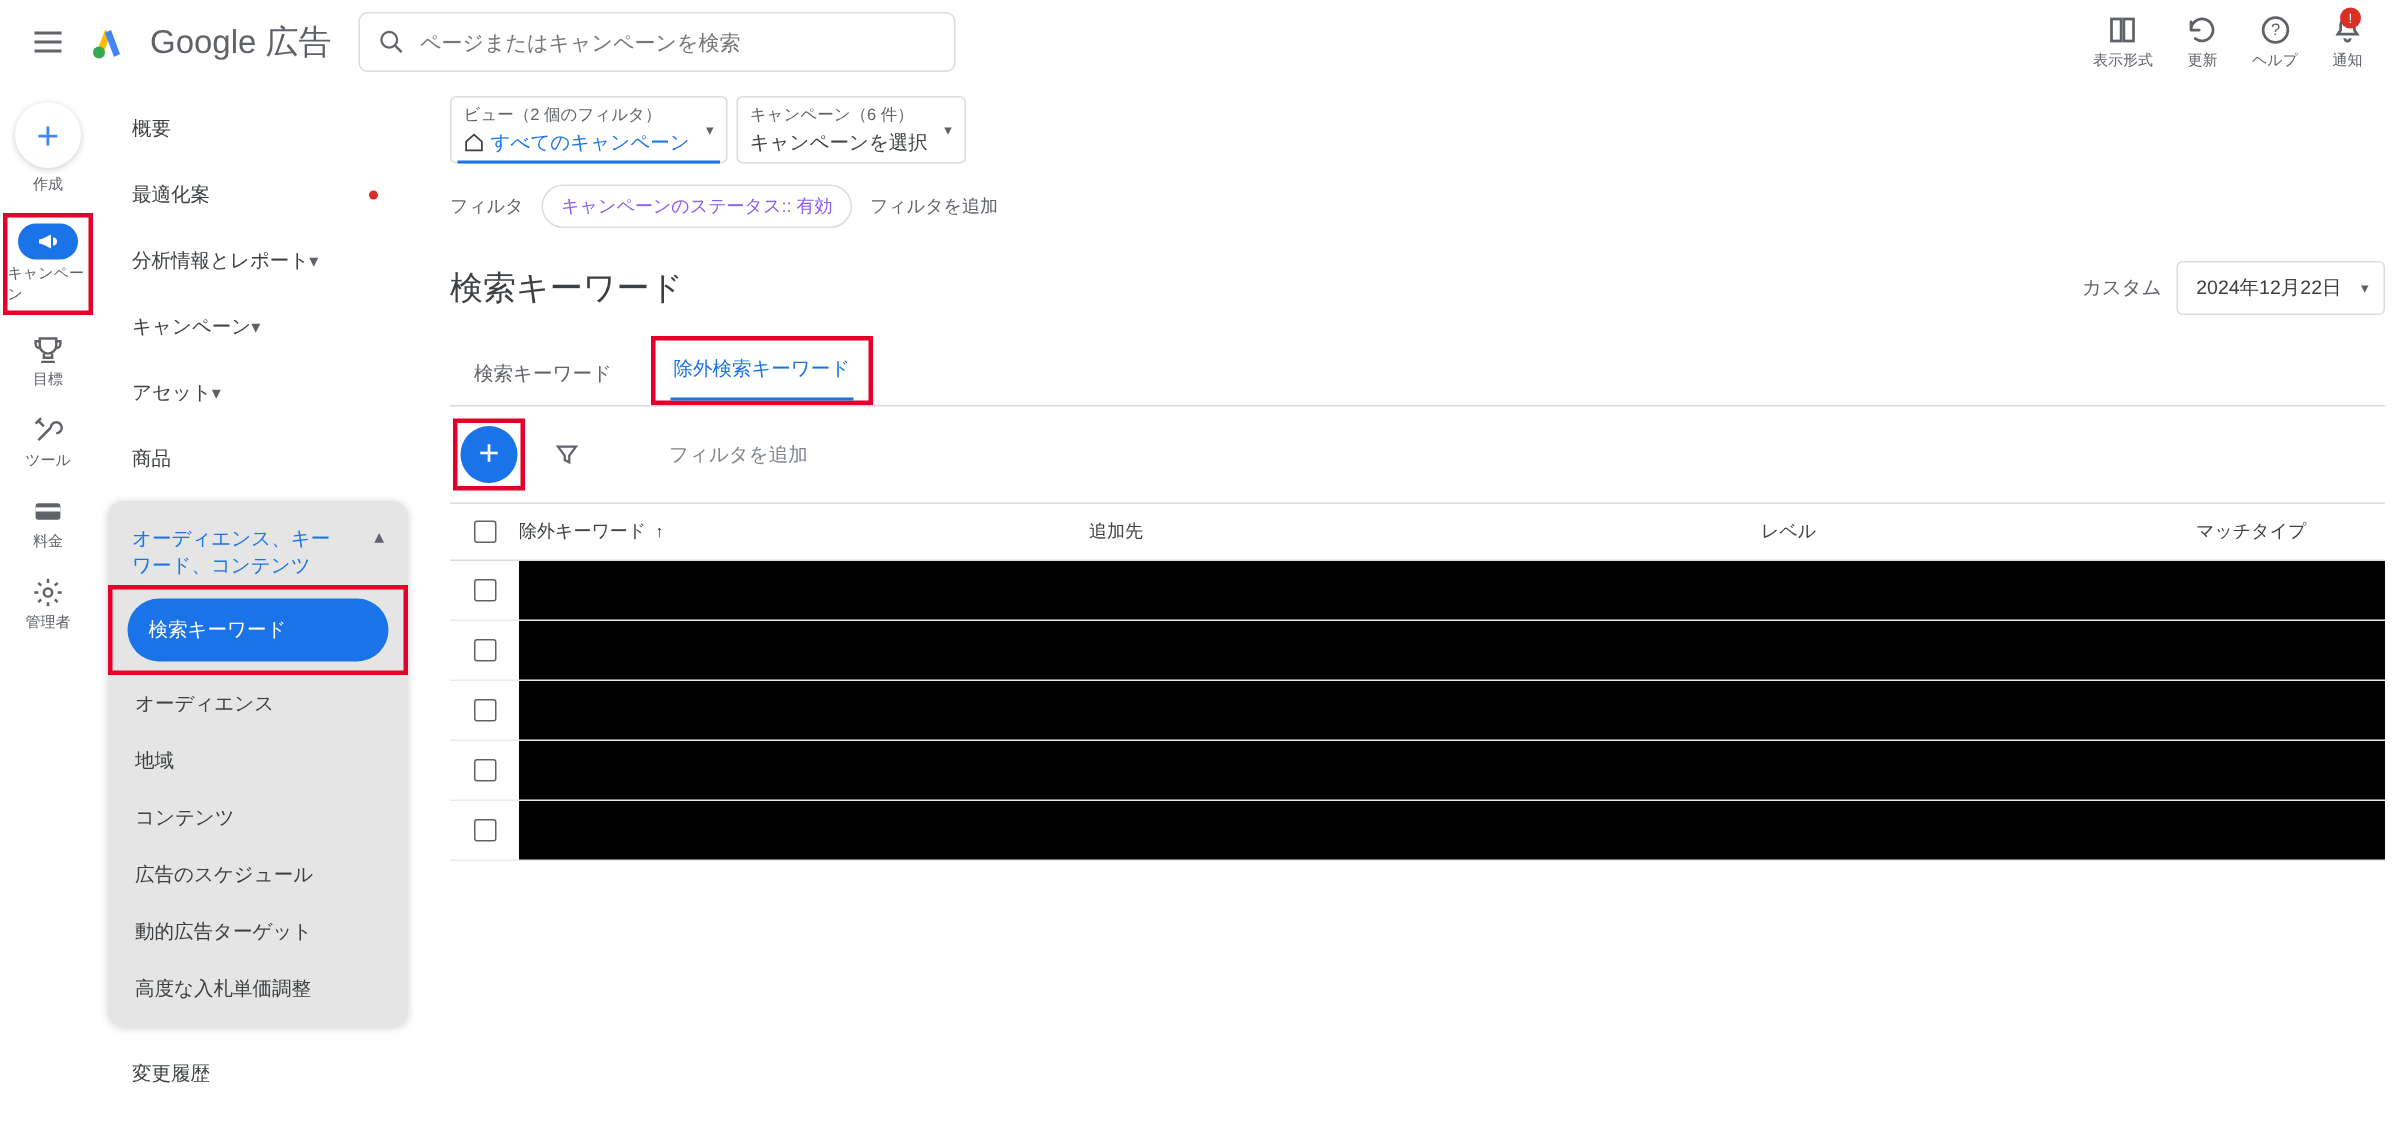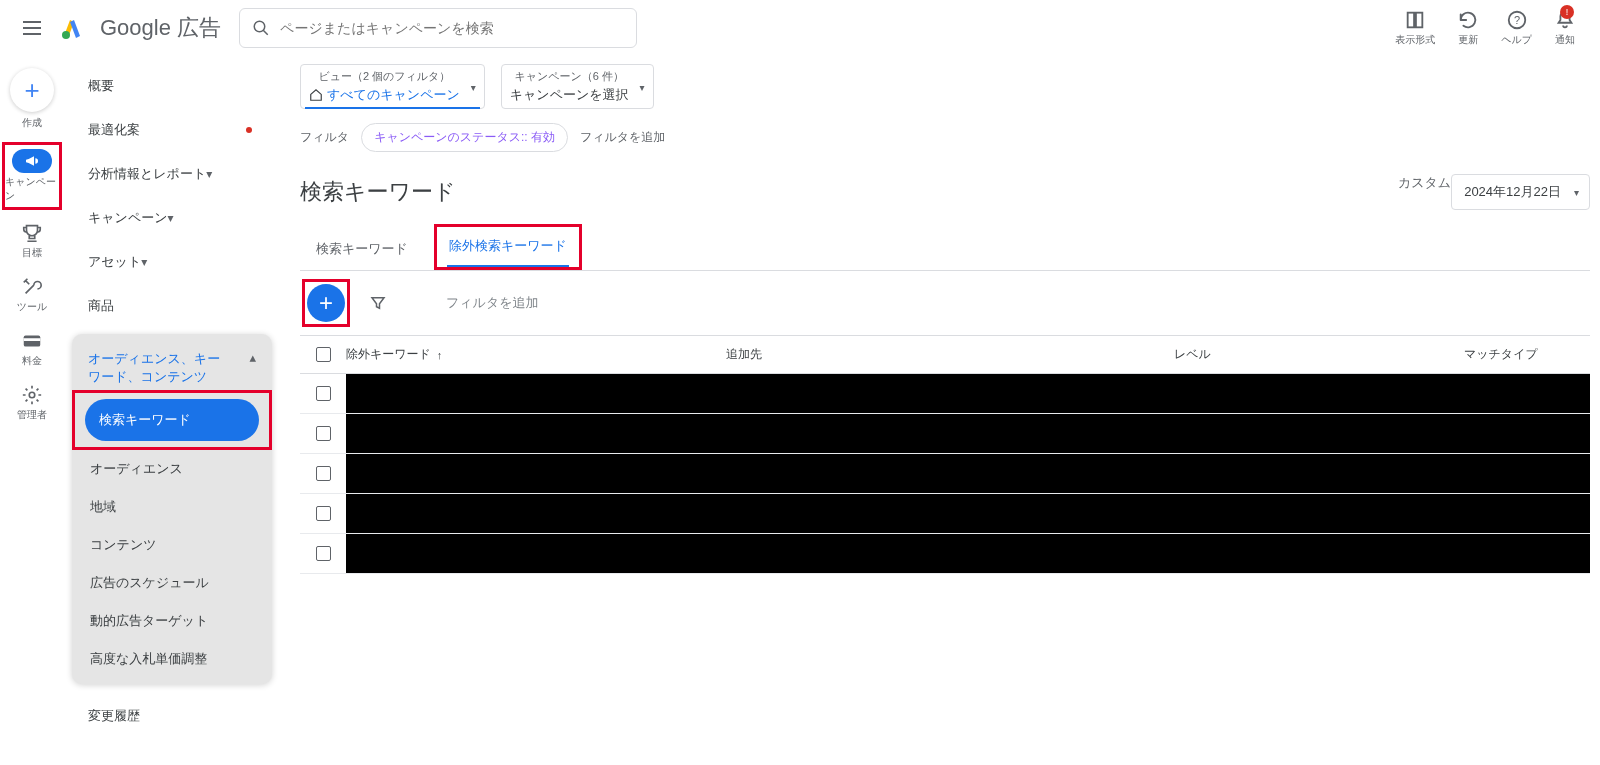--- a/index.html
+++ b/index.html
@@ -40,36 +40,36 @@
 .side-item .chev { color: #5f6368; font-size: 12px; }
 .side-dot { width: 6px; height: 6px; background: #d93025; border-radius: 50%; position: absolute; right: 20px; }
 .side-card { margin-top: 6px; border-radius: 10px; box-shadow: 0 1px 6px rgba(0,0,0,0.18); overflow: hidden; padding: 6px 0; background: #e5e5e5; }
 .side-sub { padding: 10px 18px; font-size: 13px; color: #3c4043; cursor: pointer; }
 .side-sub.active { background: #1a73e8; color: #fff; border-radius: 22px; margin: 4px 8px; padding: 12px 14px; }
 .side-head { display: flex; align-items: flex-start; justify-content: space-between; padding: 10px 16px 4px; font-size: 13px; color: #1a73e8; cursor: pointer; }
 .side-head .chev { color: #5f6368; }
 
 
 .main { position: absolute; left: 300px; top: 64px; right: 10px; }
-.top-controls { display: flex; align-items: center; gap: 16px; text-align: center; }
+.top-controls { display: flex; align-items: center; gap: 6px; }
 .dropdown { border: 1px solid #dadce0; border-radius: 4px; padding: 4px 24px 4px 8px; position: relative; font-size: 11px; color: #5f6368; min-width: 150px; cursor: pointer; }
 .dropdown .line1 { font-size: 11px; margin-bottom: 2px; }
 .dropdown .line2 { font-size: 13px; color: #3c4043; display: flex; align-items: center; gap: 4px; }
 .dropdown .caret { position: absolute; right: 8px; top: 50%; transform: translateY(-50%); font-size: 10px; color: #5f6368; }
 .dropdown.active-blue .line2 { color: #1a73e8; }
 .dropdown.active-blue::after { content: ""; position: absolute; left: 4px; right: 4px; bottom: -1px; height: 2px; background: #1a73e8; }
 
 .filter-row { display: flex; align-items: center; gap: 12px; margin-top: 14px; font-size: 12px; }
 .filter-label { color: #5f6368; }
 .chip { border: 1px solid #dadce0; border-radius: 16px; padding: 5px 12px; font-size: 12px; color: #8b5cf6; cursor: pointer; }
 .add-filter-text { color: #5f6368; cursor: pointer; }
 
 .page-title-row { display: flex; align-items: center; justify-content: space-between; margin-top: 22px; }
 .page-title { font-size: 22px; color: #3c4043; font-weight: 400; }
-.date-area { display: flex; }
+.date-area { display: flex; align-items: center; gap: 10px; }
 .date-lbl { font-size: 13px; color: #5f6368; }
 .date-select { border: 1px solid #dadce0; border-radius: 4px; padding: 8px 28px 8px 12px; font-size: 13px; color: #3c4043; position: relative; cursor: pointer; }
 .date-select::after { content: "▾"; position: absolute; right: 10px; top: 50%; transform: translateY(-50%); font-size: 10px; color: #5f6368; }
 
 .tabs { display: flex; gap: 24px; margin-top: 14px; border-bottom: 1px solid #dadce0; padding-left: 14px; align-items: flex-end; }
 .tab { padding: 10px 2px; font-size: 13px; color: #5f6368; cursor: pointer; border-bottom: 2px solid transparent; }
 .tab.active { color: #1a73e8; border-bottom-color: #1a73e8; }
 
 .toolbar { display: flex; align-items: center; gap: 14px; padding: 8px 0 8px 2px; }
 .fab { width: 38px; height: 38px; border-radius: 50%; background: #1a73e8; display: flex; align-items: center; justify-content: center; color: #fff; font-size: 24px; cursor: pointer; }

